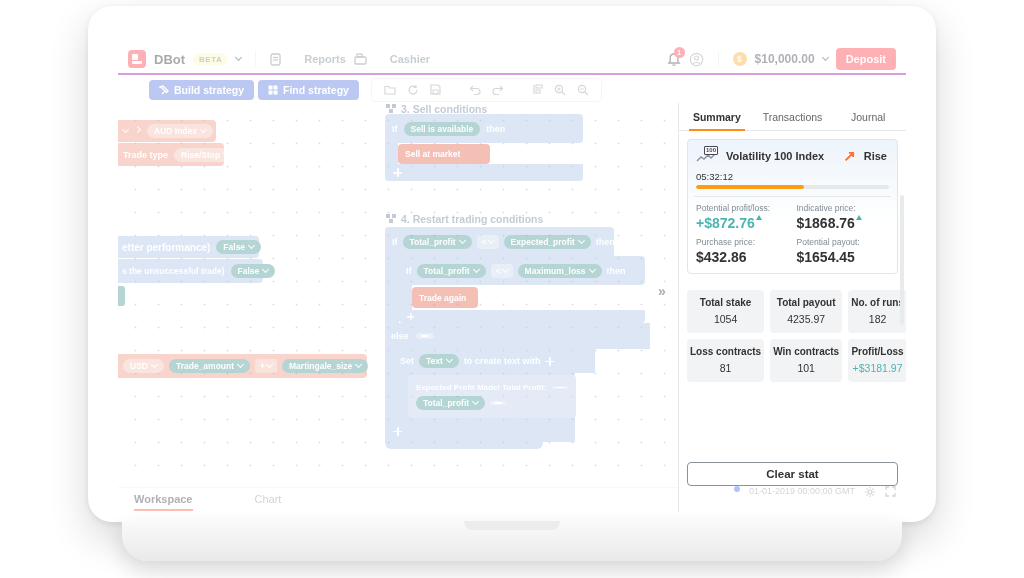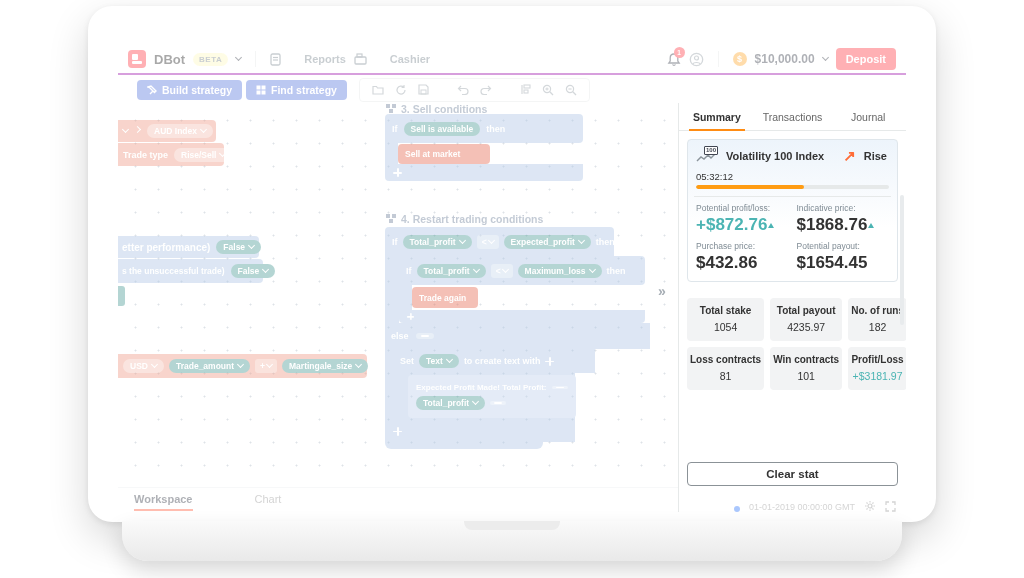--- a/index.html
+++ b/index.html
@@ -34,21 +34,21 @@
   .vsep { width:1px; height:16px; background:#e6e9e9; margin:0 6px; }
   .nav-item { display:flex; align-items:center; gap:23px; color:#7f8b94; font-weight:bold; font-size:11px; }
   .icon { display:inline-flex; align-items:center; justify-content:center; }
   .bell-wrap { position:relative; }
   .badge { position:absolute; right:-4px; top:-5px; width:11px; height:11px; background:#ff444f; color:#fff; border-radius:50%; font-size:6.5px; font-weight:bold; display:flex; align-items:center; justify-content:center; }
   .coin { width:14px; height:14px; border-radius:50%; background:#ffad3a; color:#fff; font-size:9px; font-weight:bold; display:flex; align-items:center; justify-content:center; }
   .balance { font-weight:bold; font-size:12px; color:#414652; }
   .btn-red { background:#ff444f; color:#fff; font-weight:bold; font-size:11px; border:none; border-radius:4px; padding:5px 10px; }
 
   
-  .toolbar-row { position:absolute; left:0; top:31px; width:560px; height:27px; display:flex; align-items:center; padding:0 10px 0 19px; gap:4px; }
+  .toolbar-row { position:absolute; left:12px; top:31px; width:560px; height:27px; display:flex; align-items:center; padding:0 10px 0 19px; gap:4px; }
   .btn-blue { background:#5f7de0; color:#fff; font-weight:bold; font-size:10.5px; border:none; border-radius:4px; padding:4px 10px; display:flex; align-items:center; gap:5px; }
   .icon-group { display:flex; align-items:center; gap:11px; border:1px solid #e6e9e9; border-radius:4px; height:24px; padding:0 12px; margin-left:8px; color:#9aa3aa; }
   .ig-gap { width:6px; }
 
   
   .run-row { position:absolute; left:560px; top:32px; width:228px; height:26px; display:flex; align-items:center; gap:7px; padding:0 4px 0 2px; }
   .btn-stop { background:#ff444f; color:#fff; font-weight:bold; font-size:10.5px; border:none; border-radius:4px; height:21px; padding:0 11px; display:flex; align-items:center; gap:6px; }
   .pause-ic { display:inline-flex; gap:2px; }
   .pause-ic i { width:2.5px; height:9px; background:#fff; border-radius:1px; }
   .status-card { flex:1; background:#fff; border-radius:3px; box-shadow:0 1px 4px rgba(0,0,0,.18); height:24px; padding:2px 8px 0; }
@@ -94,31 +94,31 @@
   .cc-badge { position:absolute; left:8px; top:-1px; font-size:6px; font-weight:bold; color:#414652; border:1px solid #414652; border-radius:1px; padding:0 1px; background:#fff; line-height:7px; }
   .cc-name { font-weight:bold; font-size:11px; color:#333; flex:1; }
   .cc-arrow { color:#ff6d38; font-size:15px; font-weight:bold; line-height:10px; }
   .cc-type { font-size:11px; color:#333; font-weight:bold; margin-left:2px; margin-right:2px; }
   .cc-timer { font-size:9.5px; color:#333; margin-top:6px; }
   .cc-track { margin-top:3px; height:4px; background:#e6e9e9; border-radius:2px; overflow:hidden; }
   .cc-fill { height:100%; background:#ff9c13; border-radius:2px; }
   .cc-div { border-top:1px solid #e6e9e9; margin:7px -2px 6px; }
   .cc-grid { display:grid; grid-template-columns:1fr 1fr; gap:6px 8px; }
   .cc-label { font-size:8.5px; color:#7f8b94; }
-  .cc-value { font-size:17px; font-weight:bold; color:#333; margin-top:2px; display:flex; align-items:center; gap:1px; }
+  .cc-value { font-size:14px; font-weight:bold; color:#333; margin-top:2px; display:flex; align-items:flex-start; gap:1px; }
   .cc-value.green { color:#4bb4b3; }
   .tri-up { width:0; height:0; border-left:3.5px solid transparent; border-right:3.5px solid transparent; border-bottom:5px solid #4bb4b3; display:inline-block; }
   .stats-grid { display:grid; grid-template-columns:repeat(3,1fr); gap:6px; margin:16px 8px 0; flex:none; }
   .stat-cell { background:#f2f3f4; border-radius:4px; padding:7px 3px 8px; text-align:center; }
   .stat-label { font-weight:bold; font-size:10px; color:#333; white-space:nowrap; }
   .stat-value { font-size:10.5px; color:#333; margin-top:5px; }
   .stat-value.green { color:#4bb4b3; }
   .clear-wrap { margin:auto 8px 0; flex:none; }
   .btn-clear { width:100%; height:24px; background:#fff; border:1px solid #8b9297; border-radius:4px; font-weight:bold; font-size:11.5px; color:#333; }
-  .panel-footer { height:26px; display:flex; align-items:flex-end; justify-content:flex-end; gap:9px; padding:0 10px; color:#999; flex:none; }
+  .panel-footer { height:26px; display:flex; align-items:flex-start; justify-content:flex-end; gap:9px; padding:0 10px; color:#999; flex:none; }
   .blue-dot { width:6px; height:6px; border-radius:50%; background:#377cfc; }
   .server-time { font-size:9px; color:#999; }
   .scrollbar { position:absolute; right:2px; top:92px; width:4px; height:130px; background:#e8ebed; border-radius:2px; }
 
   svg { display:block; }
 </style>
 </head>
 <body>
 
 <div class="laptop-screen">
@@ -256,21 +256,21 @@
           <span class="chev" style="color:#fff"></span>
           <span class="chev chev-r" style="color:#fff"></span>
           <span class="pill pill-lt">
               <span>AUD Index</span>
               <span class="chev" style="color:#fff"></span>
             </span>
         </div>
         <div class="blk bg-salmon" style="left:0; top:40px; width:106px; height:23px; border-radius:0 4px 4px 0; gap:6px; padding-left:5px;">
           <span class="kw">Trade type</span>
           <span class="pill pill-lt">
-              <span>Rise/Sell</span>
+              <span>Rise/Stop</span>
               <span class="chev" style="color:#fff"></span>
             </span>
         </div>
 
         <div class="blk bg-blue" style="left:0; top:133px; width:141px; height:22px; border-radius:0 4px 4px 0; gap:6px; padding-left:4px;">
           <span class="kw" style="font-size:10px">etter performance)</span>
           <span class="pill">
               <span>False</span>
               <span class="chev" style="color:#fff"></span>
             </span>

